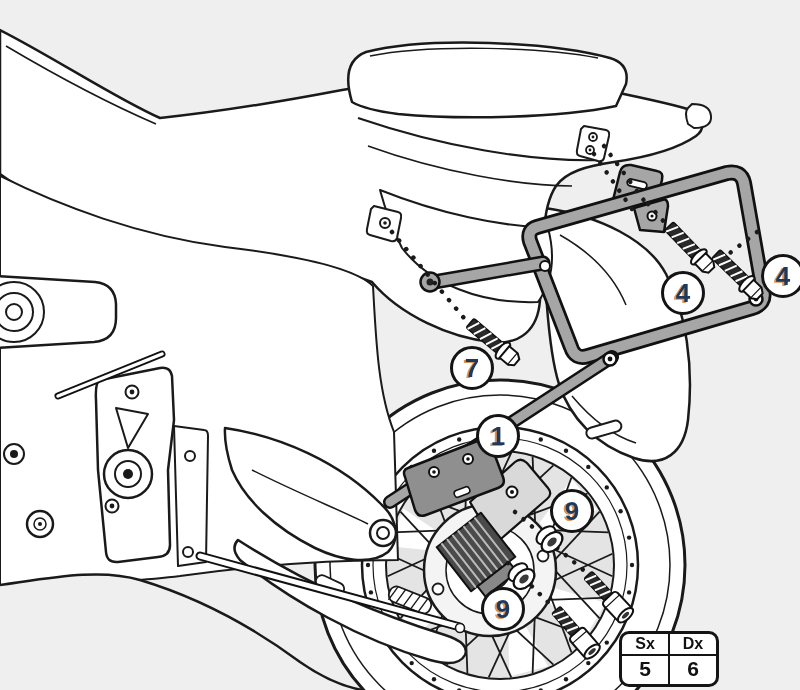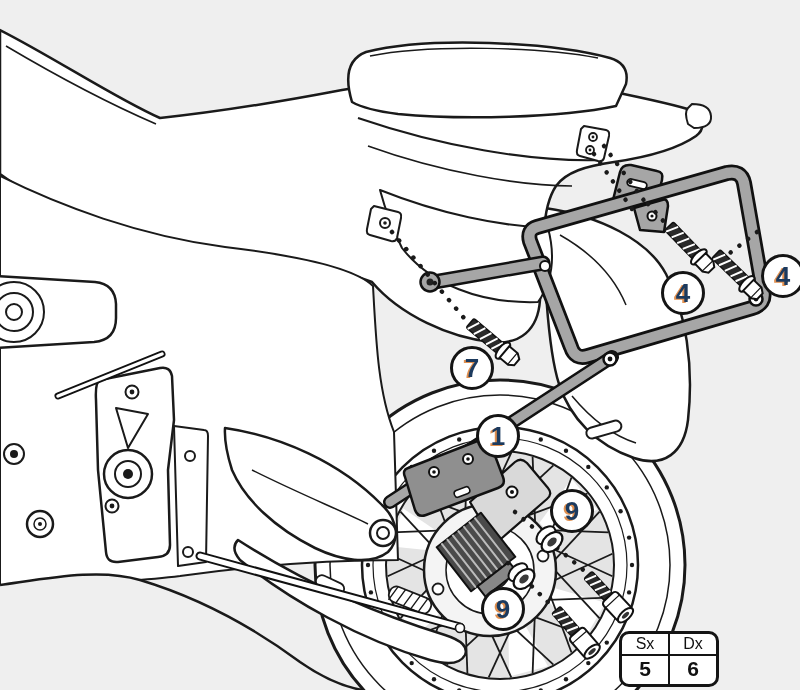--- a/index.html
+++ b/index.html
@@ -18,21 +18,21 @@
     text-shadow:-2px 1px 0 var(--numshadow,#e09050);
     z-index:5;
   }
   .parts-table{
     position:absolute;left:619px;top:631px;width:100px;box-sizing:border-box;
     border:3px solid #141414;border-radius:10px;background:#fff;overflow:hidden;
     color:#111;text-align:center;z-index:6;
   }
   .pt-row{display:flex;}
   .pt-cell{flex:1;padding:1px 0;}
-  .pt-head .pt-cell{font-weight:normal;font-size:16px;border-bottom:2.5px solid #141414;}
+  .pt-head .pt-cell{font-weight:bold;font-size:16px;border-bottom:2.5px solid #141414;}
   .pt-vals .pt-cell{font-weight:bold;font-size:21px;padding-bottom:3px;}
   .pt-cell.first{border-right:2.5px solid #141414;}
 </style>
 </head>
 <body>
 
 <div class="stage">
 
 <svg width="800" height="690" viewBox="0 0 800 690">
   <defs>

